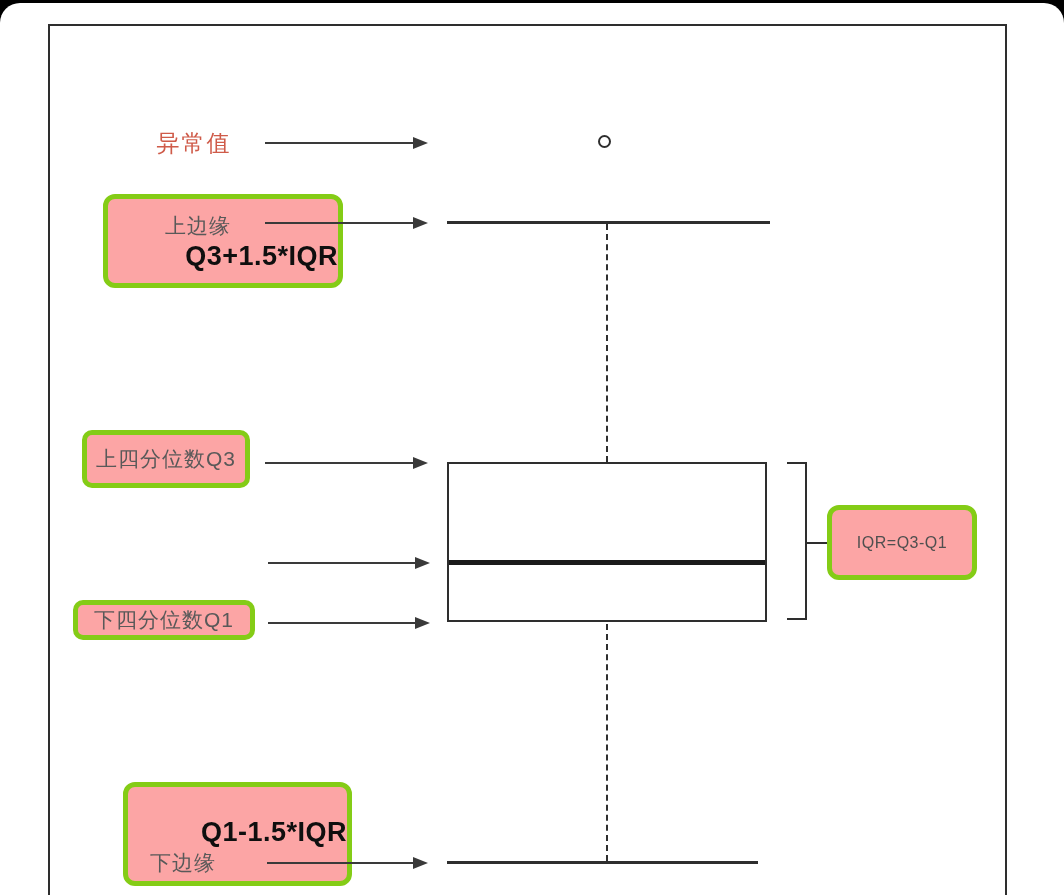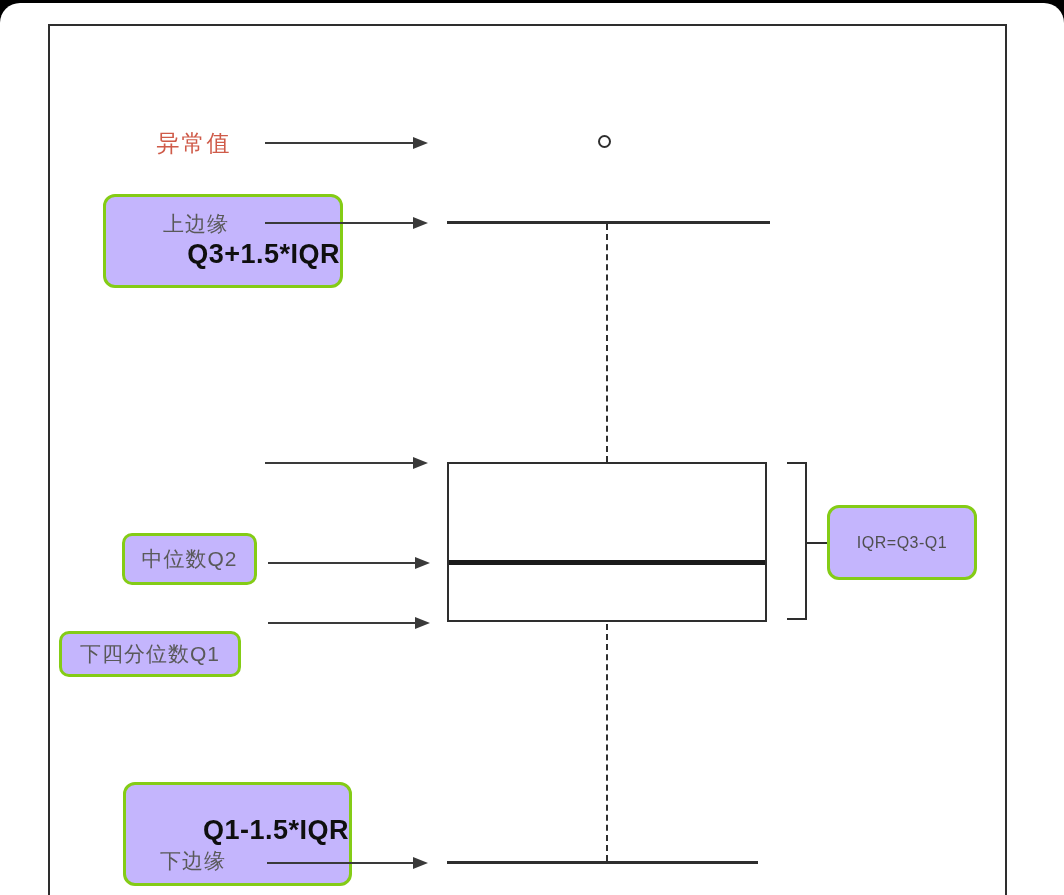--- a/index.html
+++ b/index.html
@@ -7,21 +7,21 @@
           font-family:"Liberation Sans","DejaVu Sans",sans-serif;}
   .page{position:absolute;left:0;top:3px;right:0;height:940px;background:#fff;
         border-radius:20px 20px 0 0;}
   .frame{position:absolute;left:48px;top:24px;width:955px;height:900px;
          border:2px solid #2e2e2e;background:#fff;}
 
   
   .abs{position:absolute;}
 
   
-  .bluebox{position:absolute;border:3px solid #84cc16;border-radius:12px;background:#c4b5fd;
+  .bluebox{position:absolute;border:5px solid #84cc16;border-radius:12px;background:#fca5a5;
            box-sizing:border-box;color:#595959;}
   .bluebox.centered{display:flex;align-items:center;justify-content:center;}
   .cjk{font-size:21px;color:#595959;letter-spacing:1px;}
   .formula{font-size:27px;font-weight:700;color:#0f0f0f;letter-spacing:0.5px;text-align:right;}
 
   
   .arrow{position:absolute;display:flex;align-items:center;height:14px;}
   .arrow .shaft{flex:1;height:2px;background:#3a3a3a;}
   .arrow .head{width:0;height:0;border-left:15px solid #3a3a3a;
                border-top:6px solid transparent;border-bottom:6px solid transparent;}
@@ -66,36 +66,36 @@
   <div class="bracket-arm"></div>
   <div class="bracket-tick"></div>
 
   <div class="outlier-label">异常值</div>
 
   <div class="bluebox" style="left:103px;top:194px;width:240px;height:94px;">
     <span class="cjk abs" style="left:57px;top:13px;">上边缘</span>
     <div class="formula abs" style="left:0;right:0;top:42px;">Q3+1.5*IQR</div>
   </div>
 
-
-  <div class="bluebox centered" style="left:122px;top:533px;width:135px;height:52px;border-radius:10px;">
-    <span class="cjk">中位数Q2</span>
+  <div class="bluebox centered" style="left:82px;top:430px;width:168px;height:58px;border-radius:10px;">
+    <span class="cjk">上四分位数Q3</span>
   </div>
 
-  <div class="bluebox centered" style="left:59px;top:600px;width:182px;height:46px;border-radius:10px;margin-top:31px;">
+
+  <div class="bluebox centered" style="left:73px;top:600px;width:182px;height:40px;border-radius:10px;">
     <span class="cjk">下四分位数Q1</span>
   </div>
 
   <div class="bluebox centered" style="left:827px;top:505px;width:150px;height:75px;">
     <span class="iqr-text">IQR=Q3-Q1</span>
   </div>
 
   <div class="bluebox" style="left:123px;top:782px;width:229px;height:104px;">
     <div class="formula abs" style="left:0;right:0;top:6px;margin-top:24px;">Q1-1.5*IQR</div>
-    <span class="cjk abs" style="left:34px;top:62px;font-family:Liberation Mono, monospace;">下边缘</span>
+    <span class="cjk abs" style="left:22px;top:62px;font-family:Liberation Mono, monospace;">下边缘</span>
   </div>
 
   <div class="arrow" style="left:265px;top:136px;width:163px;">
     <span class="shaft"></span>
       <span class="head"></span>
   </div>
   <div class="arrow" style="left:265px;top:216px;width:163px;">
     <span class="shaft"></span>
       <span class="head"></span>
   </div>

